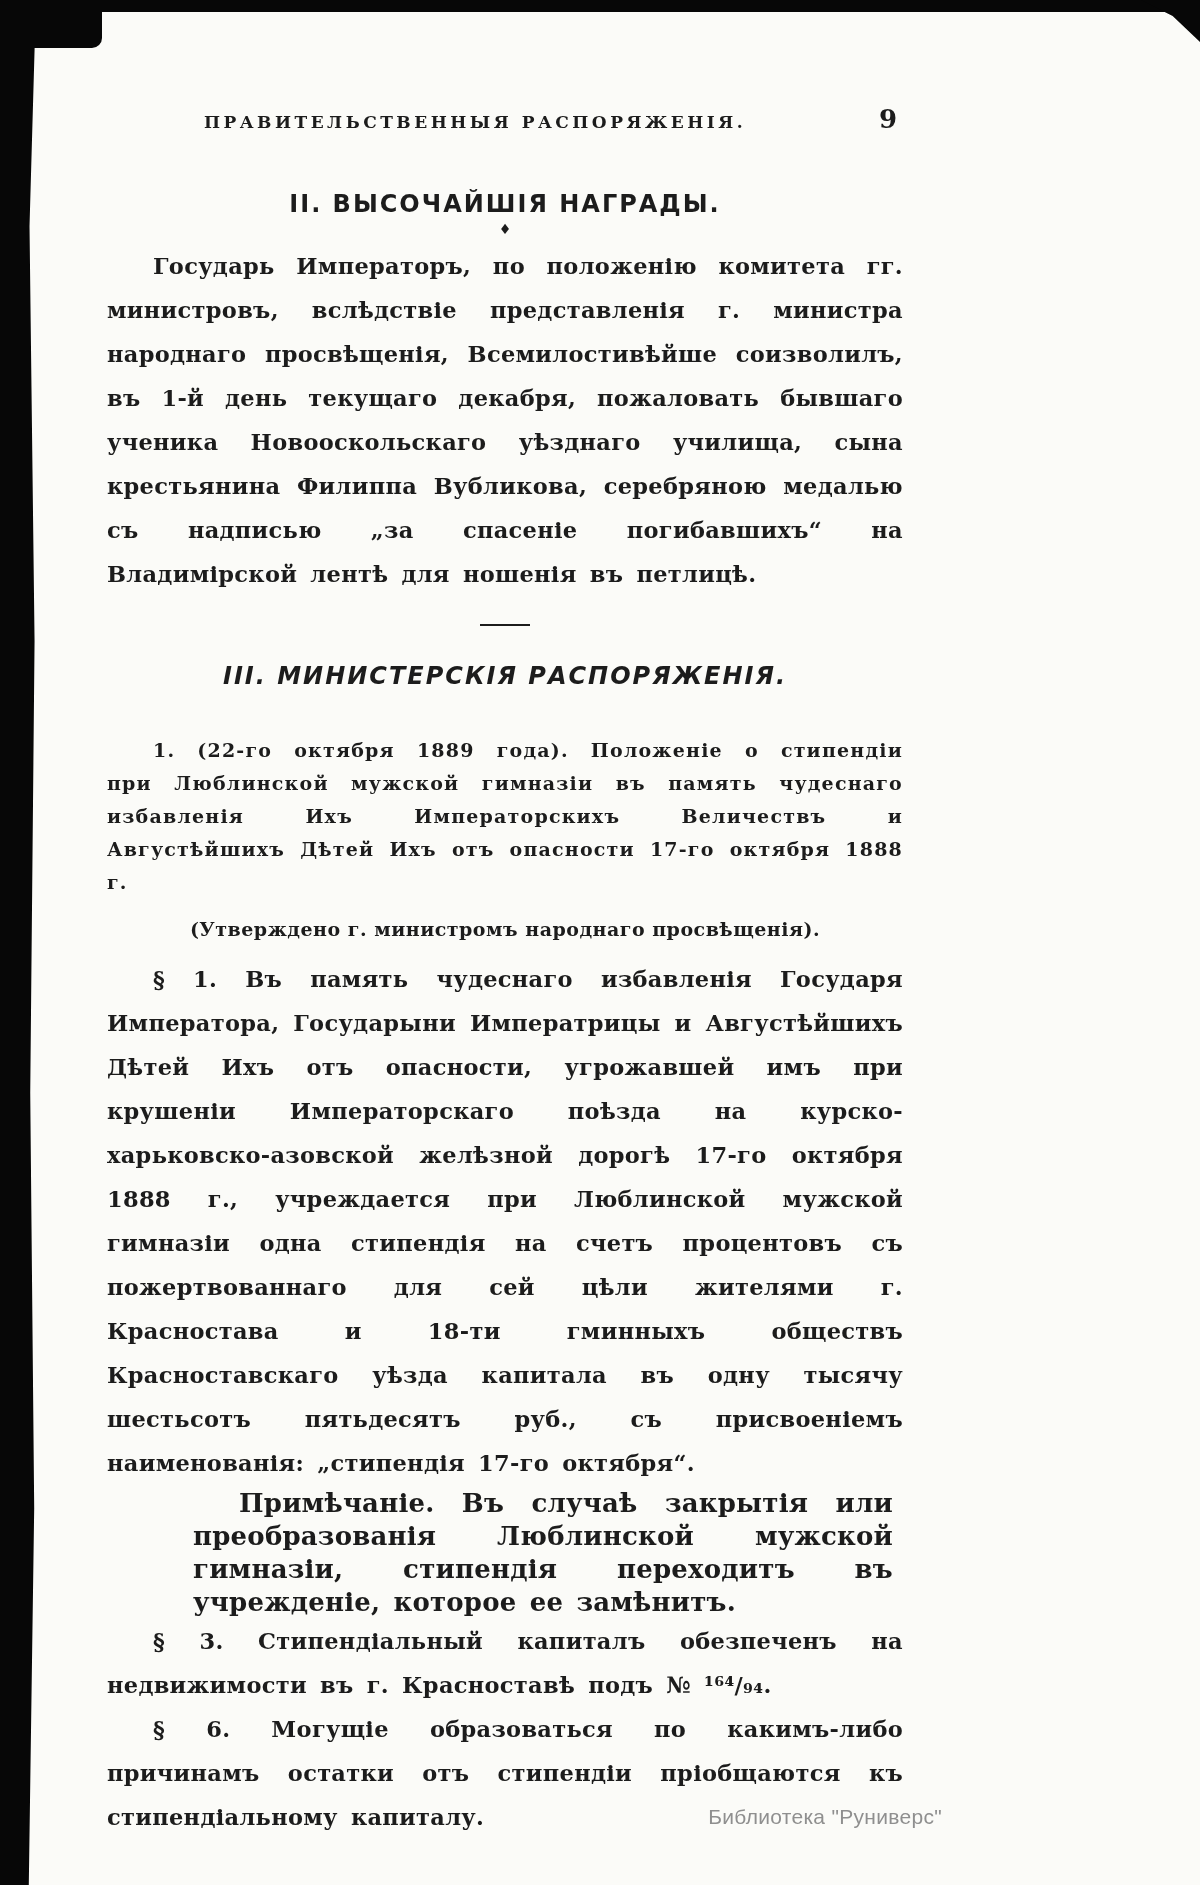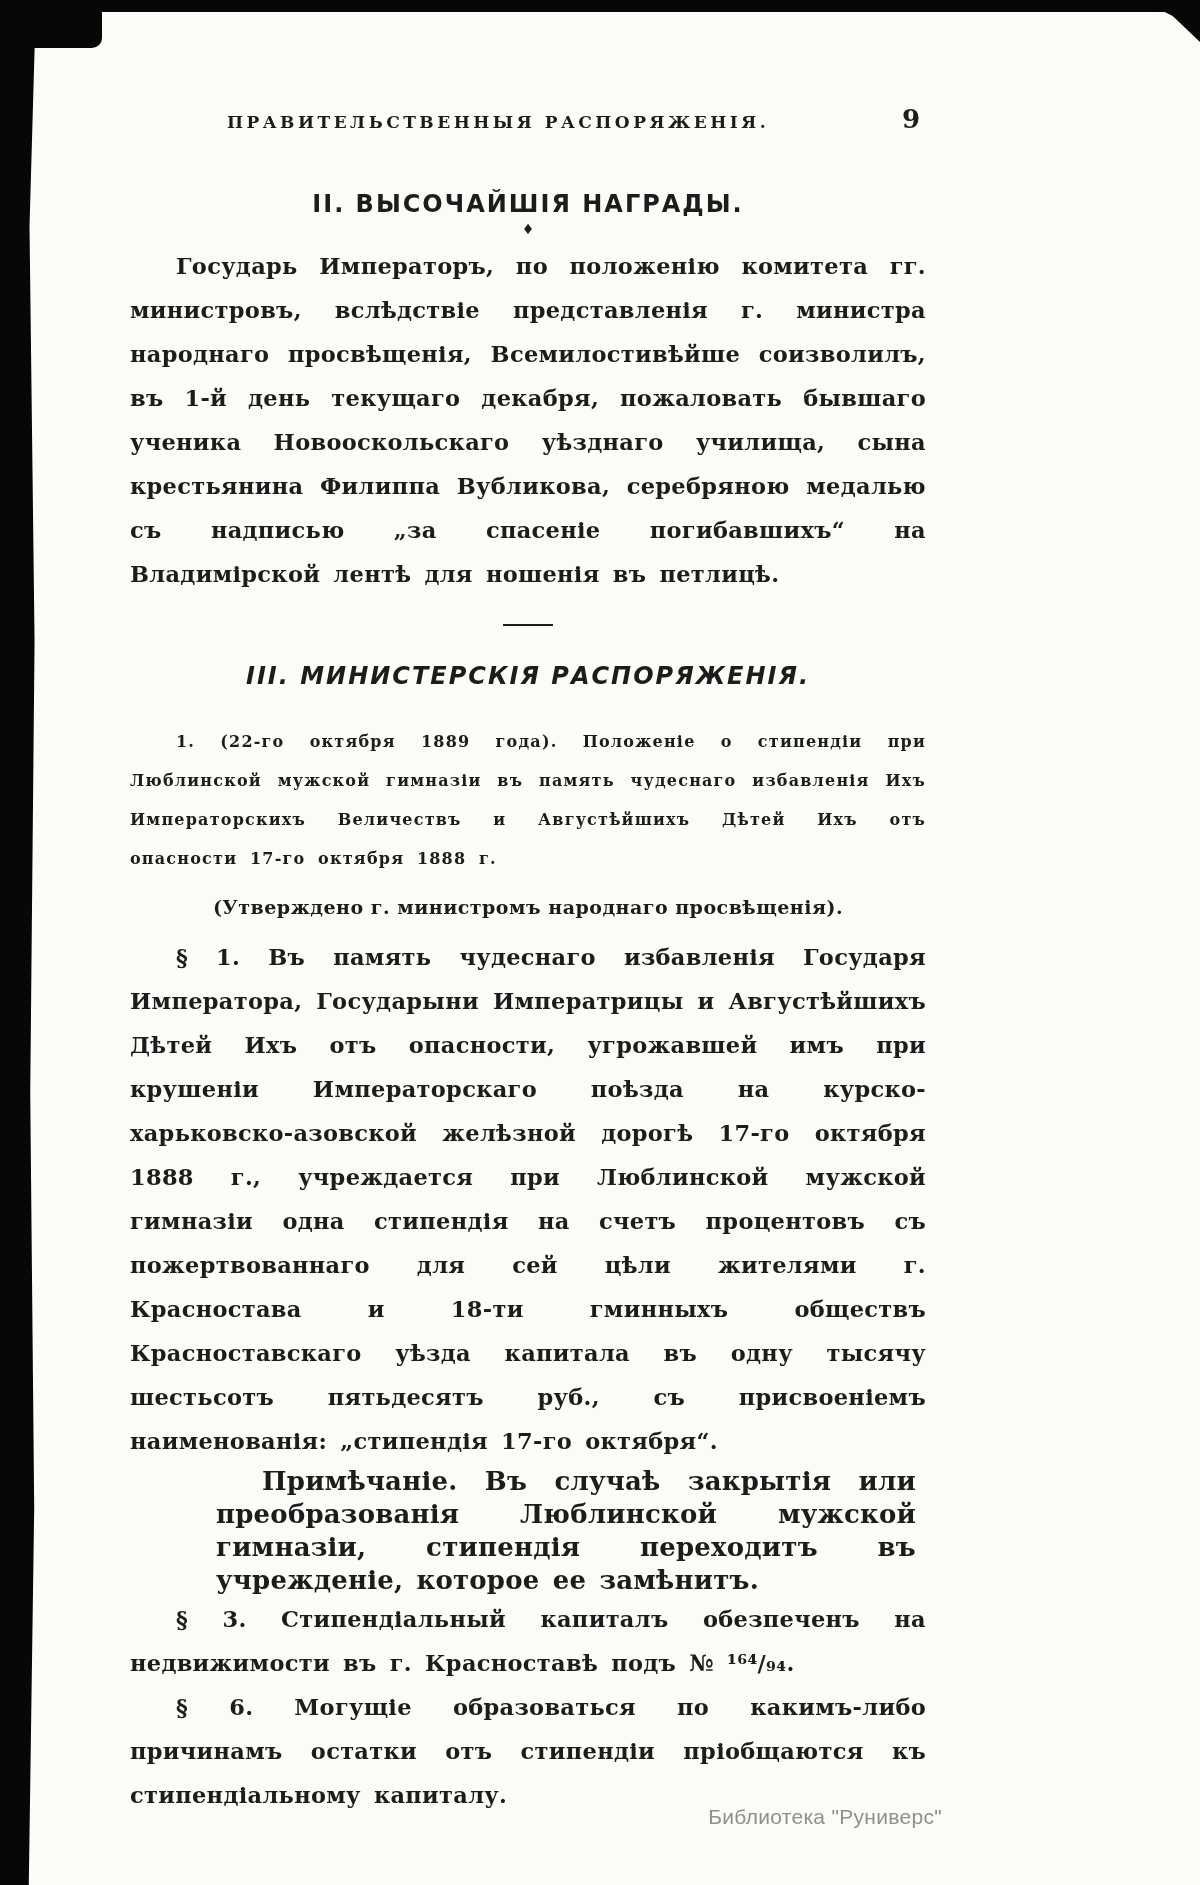--- a/index.html
+++ b/index.html
@@ -31,21 +31,21 @@
     border-bottom-right-radius: 10px;
   }
   .scan-corner-topright {
     position: absolute; right: 0; top: 0; width: 76px; height: 42px;
     background: #070707;
     clip-path: polygon(22% 0, 100% 0, 100% 100%, 64% 38%);
   }
 
   .content {
     position: absolute;
-    left: 130px;
+    left: 107px;
     top: 0;
     width: 796px;
   }
 
   .page-header {
     position: relative;
     margin-top: 112px;
     height: 34px;
   }
   .running-head {
@@ -90,23 +90,23 @@
   .awards-par { margin-top: 8px; }
 
   .divider {
     width: 50px;
     height: 0;
     border-top: 2px solid #1c1c1c;
     margin: 28px auto 0 auto;
   }
 
   .intro-par {
-    margin-top: 32px;
-    font-size: 16px;
-    line-height: 39px;
+    margin-top: 44px;
+    font-size: 19px;
+    line-height: 33px;
     letter-spacing: 1.2px;
     word-spacing: 6px;
     text-align: justify;
     text-indent: 46px;
   }
 
   .approval-line {
     text-align: center;
     font-size: 19px;
     letter-spacing: 0.5px;

